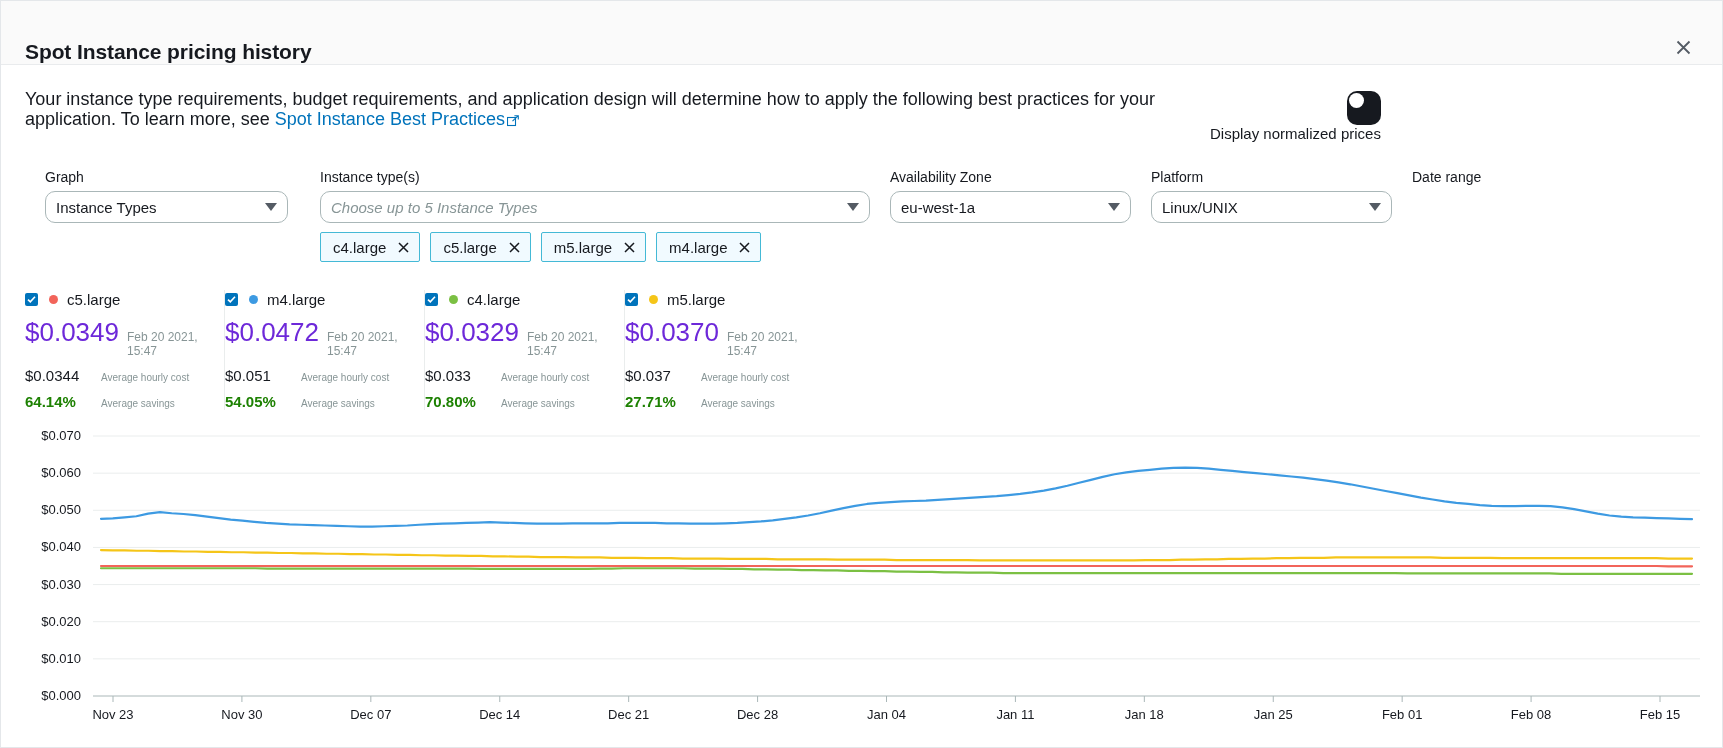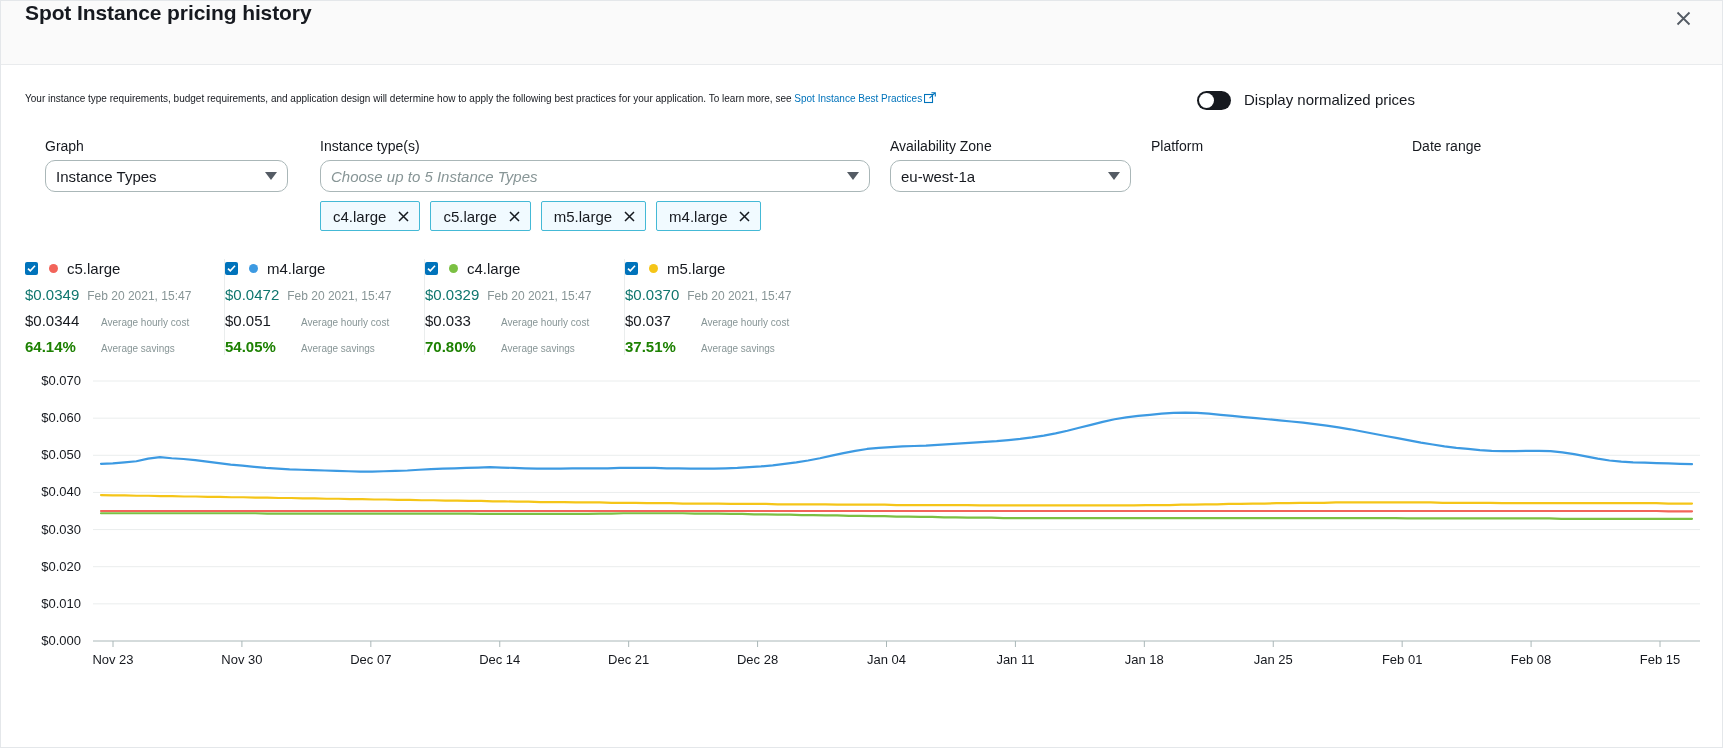--- a/index.html
+++ b/index.html
@@ -14,21 +14,21 @@
     width: 1723px; height: 748px;
     background: #ffffff;
     display: flex; flex-direction: column;
     border: 1px solid #e4e7ea;
   }
   
   .modal-header {
     height: 64px; flex: 0 0 64px;
     background: #fafafa;
     border-bottom: 1px solid #e9ebed;
-    display: flex; align-items: flex-start;
+    display: flex; align-items: flex-end;
     padding: 0 22px 0 24px;
   }
   .modal-title {
     font-size: 21px; font-weight: bold; letter-spacing: -0.1px;
     color: #16191f; flex: 1;
   }
   .close-btn {
     width: 34px; height: 34px;
     display: flex; align-items: center; justify-content: center;
     cursor: pointer; color: #545b64;
@@ -39,27 +39,27 @@
     padding: 0 24px;
     display: flex; flex-direction: column;
     overflow: hidden;
   }
   .intro-row {
     display: flex; align-items: flex-start;
     padding-top: 24px;
   }
   .intro-text {
     width: 1135px;
-    font-size: 10px; line-height: 20px; color: #16191f;
+    font-size: 18px; line-height: 20px; color: #16191f;
   }
   .intro-text a { color: #0073bb; text-decoration: none; }
   .ext-icon { display: inline-block; vertical-align: -2px; margin-left: 2px; }
   .toggle-wrap {
-    display: flex; align-items: flex-start;
-    margin-left: 37px; padding-top: 2px;
+    display: flex; align-items: flex-end;
+    margin-left: 37px; padding-top: 2px; flex-direction: column;
   }
   .toggle {
     width: 34px; height: 19px; border-radius: 10px;
     background: #16191f; position: relative; cursor: pointer;
     flex: 0 0 34px;
   }
   .toggle .knob {
     position: absolute; left: 2px; top: 2px;
     width: 15px; height: 15px; border-radius: 50%;
     background: #ffffff;
@@ -125,21 +125,21 @@
   .legend-card:last-child { border-right: none; }
   .legend-top { display: flex; align-items: center; height: 18px; }
   .lgd-check {
     width: 13px; height: 13px; border-radius: 2px;
     background: #0073bb; display: flex; align-items: center; justify-content: center;
     flex: 0 0 13px; cursor: pointer;
   }
   .lgd-dot { width: 9px; height: 9px; border-radius: 50%; margin-left: 11px; flex: 0 0 9px; }
   .lgd-name { margin-left: 9px; font-size: 15px; color: #16191f; }
   .legend-row { display: flex; align-items: baseline; margin-top: 7px; }
-  .big-price { font-size: 15px; color: #0f766e; }
+  .big-price { font-size: 26px; color: #6d28d9; }
   .ts { font-size: 12px; color: #879596; margin-left: 8px; }
   .avg-price { font-size: 15px; color: #16191f; width: 76px; }
   .muted { font-size: 10px; color: #879596; }
   .savings { font-size: 15px; font-weight: bold; color: #1d8102; width: 76px; }
   .legend-row.r2 { margin-top: 9px; }
   .legend-row.r3 { margin-top: 9px; }
 
   
   .chart-area {
     margin-top: 20px;
@@ -235,20 +235,24 @@
       <div class="f-az">
         <span class="field-label">Availability Zone</span>
         <div class="ctrl">
           <span class="val">eu-west-1a</span>
           <span class="caret"></span>
         </div>
       </div>
 
       <div class="f-plat">
         <span class="field-label">Platform</span>
+        <div class="ctrl">
+          <span class="val">Linux/UNIX</span>
+          <span class="caret"></span>
+        </div>
       </div>
 
       <div class="f-date">
         <span class="field-label">Date range</span>
       </div>
 
     </div>
 
     <div class="legend" id="legend-container">
         <div class="legend-card">
@@ -332,21 +336,21 @@
           </div>
           <div class="legend-row r2">
             <span class="big-price">$0.0370</span>
             <span class="ts">Feb 20 2021, 15:47</span>
           </div>
           <div class="legend-row r3">
             <span class="avg-price">$0.037</span>
             <span class="muted">Average hourly cost</span>
           </div>
           <div class="legend-row r3">
-            <span class="savings">37.51%</span>
+            <span class="savings">27.71%</span>
             <span class="muted">Average savings</span>
           </div>
         </div>
       </div>
 
     <div class="chart-area">
       <svg class="chart-svg" id="chart-svg" width="1675" height="290" viewBox="0 0 1675 290">
           <line x1="68" y1="266" x2="1675" y2="266" stroke="#aab7b8" stroke-width="1"></line>
           <text x="56" y="270" text-anchor="end" class="tick-text">$0.000</text>
           <line x1="68" y1="228.85714285714286" x2="1675" y2="228.85714285714286" stroke="#eaeded" stroke-width="1"></line>

